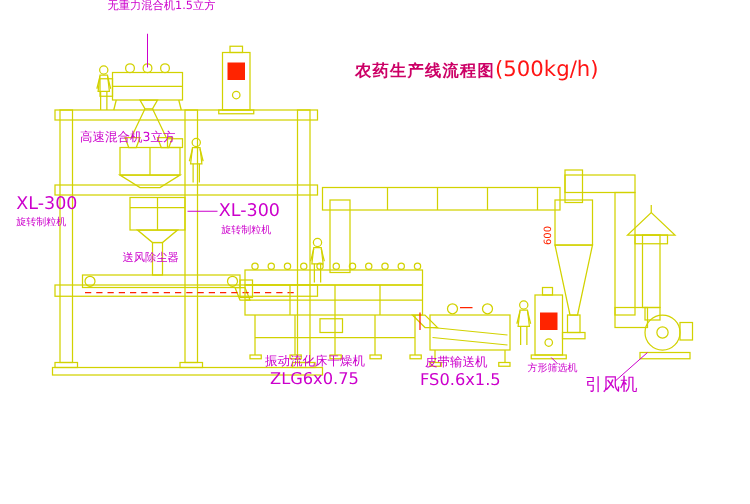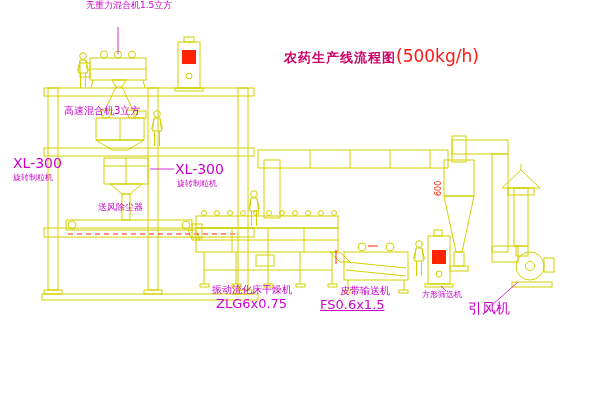--- a/index.html
+++ b/index.html
@@ -222,18 +222,18 @@
 
   <div class="lbl" style="left:175px;top:162px;font-size:14px;">XL-300</div>
   <div class="lbl" style="left:177px;top:180px;font-size:8px;">旋转制粒机</div>
 
   <div class="lbl" style="left:98px;top:203px;font-size:9px;">送风除尘器</div>
 
   <div class="lbl" style="left:212px;top:285px;font-size:10px;">振动流化床干燥机</div>
   <div class="lbl" style="left:216px;top:297px;font-size:13px;">ZLG6x0.75</div>
 
   <div class="lbl" style="left:340px;top:286px;font-size:10px;">皮带输送机</div>
-  <div class="lbl" style="left:320px;top:298px;font-size:13px;text-decoration:underline;">FS0.6x1.5</div>
+  <div class="lbl" style="left:336px;top:298px;font-size:13px;">FS0.6x1.5</div>
 
   <div class="lbl" style="left:422px;top:291px;font-size:8px;">方形筛选机</div>
   <div class="lbl" style="left:468px;top:301px;font-size:14px;">引风机</div>
 
 </div>
 
 </body></html>

